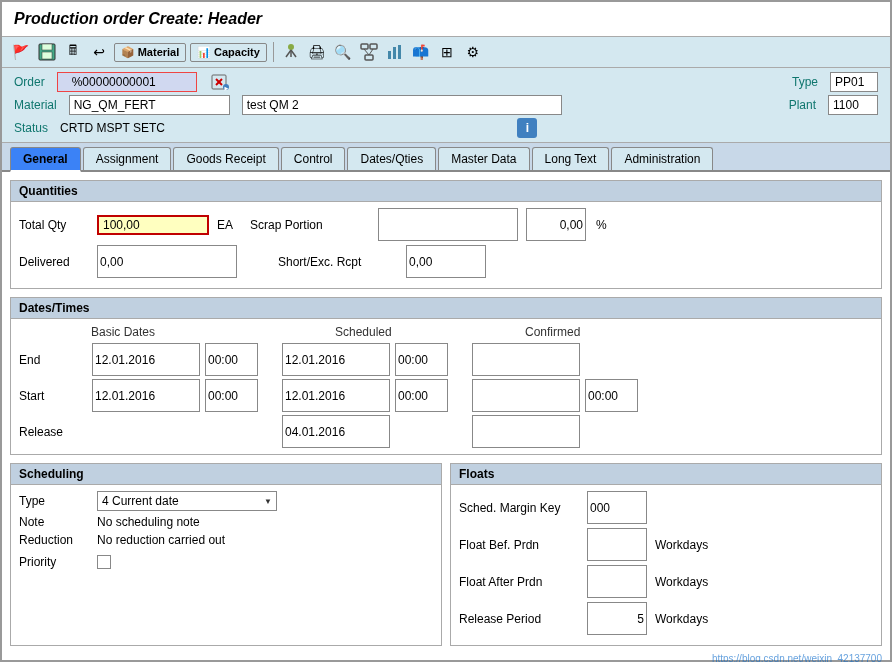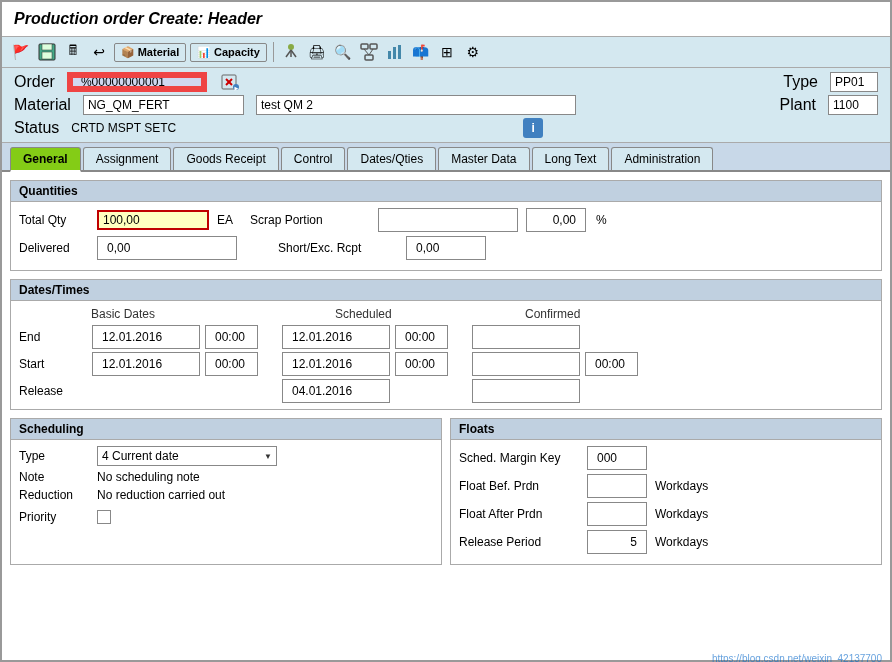--- a/index.html
+++ b/index.html
@@ -60,35 +60,35 @@
       font-size: 11px;
       font-weight: bold;
     }
     .toolbar-separator {
       width: 1px;
       height: 20px;
       background: #999;
       margin: 0 2px;
     }
     .field-label {
-      font-size: 16px;
-      color: #000000;
+      font-size: 12px;
+      color: #0f766e;
       white-space: nowrap;
     }
     .field-input {
       background: white;
       border: 1px solid #888;
       padding: 1px 4px;
       font-size: 12px;
       height: 20px;
     }
     .field-input-blue {
       background: #d0d8f0;
-      border: 6px solid #ef4444;
-      padding: 1px 8px;
+      border: 1px solid #ef4444;
+      padding: 1px 14px;
       font-size: 12px;
       height: 20px;
     }
     .info-icon {
       display: inline-flex;
       align-items: center;
       justify-content: center;
       width: 20px;
       height: 20px;
       background: #4080c0;
@@ -110,21 +110,21 @@
       padding: 4px 12px;
       background: #d4e8f0;
       border: 1px solid #888;
       border-bottom: none;
       cursor: pointer;
       font-size: 12px;
       border-radius: 3px 3px 0 0;
       white-space: nowrap;
     }
     .tab.active {
-      background: #84cc16;
+      background: #3b82f6;
       font-weight: bold;
       border-bottom: 2px solid white;
       margin-bottom: -2px;
       z-index: 1;
     }
     .content-area {
       flex: 1;
       background: white;
       overflow-y: auto;
       padding: 8px;
@@ -151,23 +151,23 @@
       margin-bottom: 4px;
     }
     .form-label {
       font-size: 12px;
       min-width: 70px;
       color: #000;
     }
     .form-input {
       background: white;
       border: 1px solid #888;
-      padding: 1px 9px;
-      font-size: 12px;
-      height: 24px;
+      padding: 1px 2px;
+      font-size: 12px;
+      height: 33px;
     }
     .form-input-yellow {
       background: #ffffc0;
       border: 2px solid #c00000;
       padding: 1px 4px;
       font-size: 12px;
       height: 20px;
     }
     .unit-label {
       font-size: 12px;

